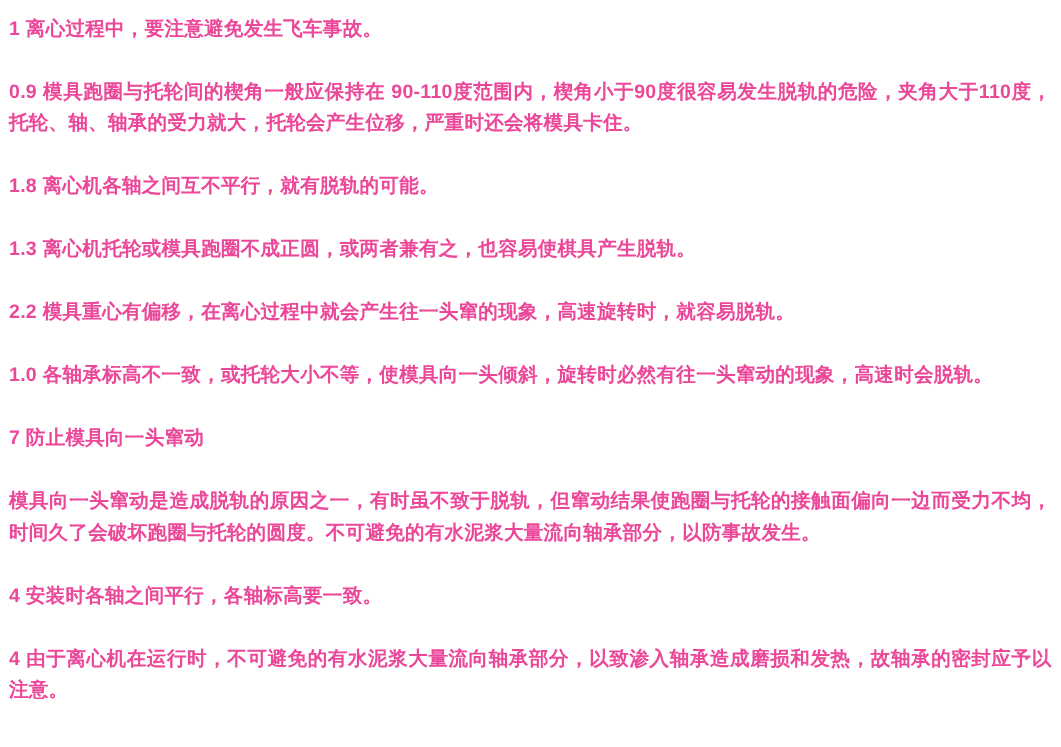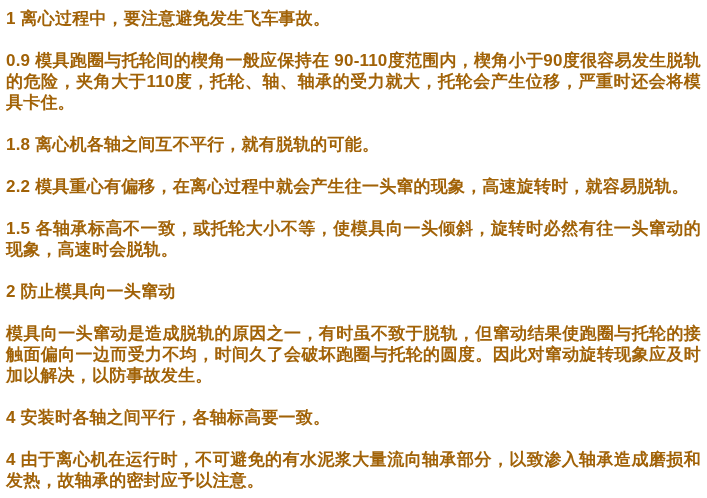--- a/index.html
+++ b/index.html
@@ -12,22 +12,22 @@
     height: 498px;
     overflow: hidden;
     font-family: "Liberation Sans", "DejaVu Sans", sans-serif;
   }
   .doc {
     box-sizing: border-box;
     width: 707px;
     padding: 8px 6px 0 6px;
   }
   .para {
-    color: #a16207;
-    font-size: 17px;
+    color: #ec4899;
+    font-size: 13px;
     line-height: 21px;
     margin: 0 0 21px 0;
     text-align: justify;
     letter-spacing: 0.2px;
     font-weight: bold;
   }
   .para.heading {
     font-weight: bold;
   }
   .para.body-text {
@@ -37,19 +37,20 @@
     margin-bottom: 0;
   }
 </style>
 </head>
 <body>
 
 <div class="doc">
   <p class="para heading">1 离心过程中，要注意避免发生飞车事故。</p>
   <p class="para body-text">0.9 模具跑圈与托轮间的楔角一般应保持在 90-110度范围内，楔角小于90度很容易发生脱轨的危险，夹角大于110度，托轮、轴、轴承的受力就大，托轮会产生位移，严重时还会将模具卡住。</p>
   <p class="para body-text">1.8 离心机各轴之间互不平行，就有脱轨的可能。</p>
+  <p class="para body-text">1.3 离心机托轮或模具跑圈不成正圆，或两者兼有之，也容易使棋具产生脱轨。</p>
   <p class="para body-text">2.2 模具重心有偏移，在离心过程中就会产生往一头窜的现象，高速旋转时，就容易脱轨。</p>
-  <p class="para body-text">1.5 各轴承标高不一致，或托轮大小不等，使模具向一头倾斜，旋转时必然有往一头窜动的现象，高速时会脱轨。</p>
-  <p class="para heading">2 防止模具向一头窜动</p>
-  <p class="para body-text">模具向一头窜动是造成脱轨的原因之一，有时虽不致于脱轨，但窜动结果使跑圈与托轮的接触面偏向一边而受力不均，时间久了会破坏跑圈与托轮的圆度。因此对窜动旋转现象应及时加以解决，以防事故发生。</p>
+  <p class="para body-text">1.0 各轴承标高不一致，或托轮大小不等，使模具向一头倾斜，旋转时必然有往一头窜动的现象，高速时会脱轨。</p>
+  <p class="para heading">7 防止模具向一头窜动</p>
+  <p class="para body-text">模具向一头窜动是造成脱轨的原因之一，有时虽不致于脱轨，但窜动结果使跑圈与托轮的接触面偏向一边而受力不均，时间久了会破坏跑圈与托轮的圆度。不可避免的有水泥浆大量流向轴承部分，以防事故发生。</p>
   <p class="para heading">4 安装时各轴之间平行，各轴标高要一致。</p>
   <p class="para heading last">4 由于离心机在运行时，不可避免的有水泥浆大量流向轴承部分，以致渗入轴承造成磨损和发热，故轴承的密封应予以注意。</p>
 </div>
 
 </body></html>

